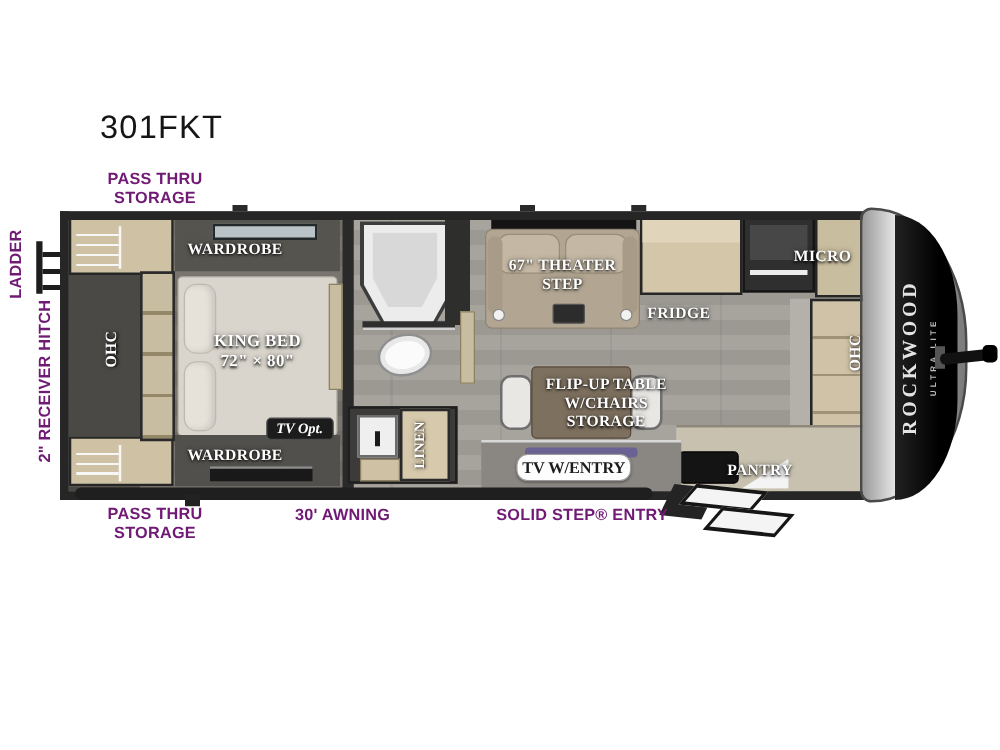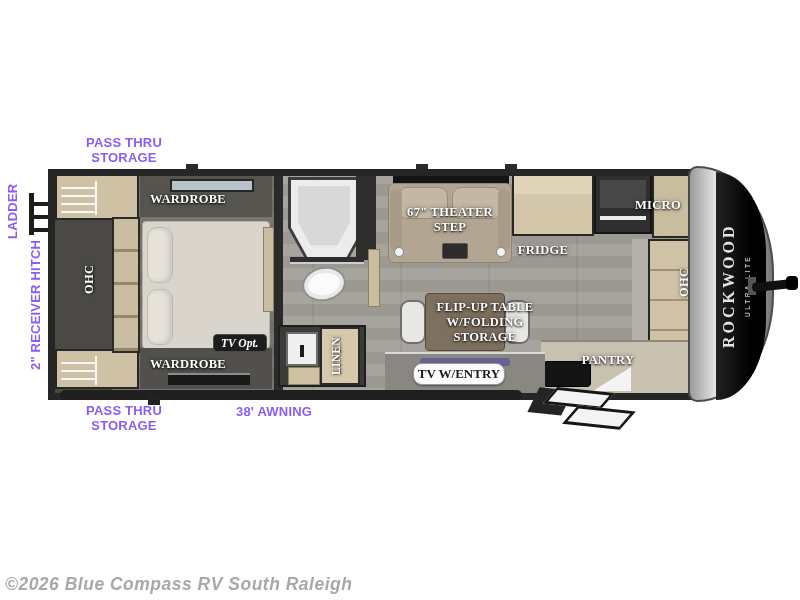--- a/index.html
+++ b/index.html
@@ -2,21 +2,21 @@
 <html><head>
 <meta charset="utf-8">
 <style>
   html,body{margin:0;padding:0;background:#fff;}
   #canvas{position:relative;width:800px;height:600px;background:#ffffff;overflow:hidden;
           font-family:"Liberation Sans",sans-serif;}
   #canvas *{box-sizing:border-box;position:absolute;}
 
   
   .title{left:80px;top:86px;font-size:26px;color:#151515;letter-spacing:1px;}
-  .elabel{color:#8b5cf6;font-weight:bold;font-size:13px;letter-spacing:.2px;line-height:1.18;}
+  .elabel{color:#701a75;font-weight:bold;font-size:13px;letter-spacing:.2px;line-height:1.18;}
   .ilabel{color:#fff;font-weight:bold;font-size:12.5px;letter-spacing:.3px;line-height:1.18;
           text-align:center;text-shadow:0 1px 2px rgba(0,0,0,.9),0 0 4px rgba(0,0,0,.55);}
   .vtext{writing-mode:vertical-rl;transform:rotate(180deg);text-align:center;}
   .watermark{left:5px;top:574px;font-size:17.5px;font-weight:bold;font-style:italic;color:#a8a8a8;letter-spacing:.5px;}
 
   
   .pt-top{left:74px;top:135px;width:100px;text-align:center;}
   .pt-bottom{left:74px;top:403px;width:100px;text-align:center;}
   .lbl-awning{left:236px;top:404px;}
   .lbl-entry{left:397px;top:404px;}
@@ -105,21 +105,21 @@
         background:repeating-linear-gradient(180deg,#cfc2a6 0 28px,#9f9276 28px 30px);}
   .inner-strip{left:584px;top:70px;width:16px;height:118px;background:#b4b1ab;}
   .lbl-fridge{left:460px;top:74px;width:70px;}
   .lbl-micro{left:579px;top:29px;width:62px;}
   .lbl-ohc-front{left:629px;top:87px;height:52px;width:16px;}
   .counter-br{left:493px;top:171px;width:155px;height:53px;background:#c8c1b0;border-top:2px solid #8f887a;}
   .tri-counter{left:545px;top:198px;width:38px;height:24px;background:#f4f4f4;
         clip-path:polygon(0 100%,100% 0,100% 100%);}
   .sink{left:455px;top:196px;width:40px;height:22px;background:#f6f6f6;border:3px solid #3a3a3a;border-radius:3px;}
   .stove{left:495px;top:192px;width:48px;height:26px;background:#141414;border-radius:4px;border:1px solid #000;}
-  .lbl-pantry{left:505px;top:184px;width:110px;}
+  .lbl-pantry{left:505px;top:200px;width:110px;}
 
   
   .chair{width:26px;height:44px;background:#e9e7e3;border:2px solid #6f6f6f;border-radius:9px;}
   .chair-l{left:352px;top:131px;} .chair-r{left:456px;top:131px;}
   .flip-table{left:377px;top:124px;width:80px;height:58px;background:#7d705f;border:1px solid #57493b;border-radius:4px;}
   .lbl-flip{left:381px;top:131px;width:112px;}
   .tv-cab{left:337px;top:183px;width:160px;height:41px;background:#8a8782;border-top:2px solid #d8d8d8;}
   .tv-strip2{left:372px;top:189px;width:90px;height:8px;background:#6a6292;border-radius:3px;}
   .tv-pill{left:365px;top:194px;width:92px;height:22px;background:#fdfdfd;border:1px solid #9a9a9a;border-radius:9px;
            color:#1c1c1c;font-weight:bold;font-size:13px;text-align:center;line-height:20px;
@@ -149,20 +149,21 @@
   .step{background:#f4f4f4;border:3px solid #161616;transform:skewX(-35deg);}
   .step-mount{left:0;top:2px;width:34px;height:26px;background:#242424;transform:skewX(-20deg);}
   .s1{left:16px;top:0;width:58px;height:18px;}
   .s2{left:38px;top:16px;width:58px;height:20px;}
 </style>
 </head>
 <body>
 
 <div id="canvas">
 
+  <div class="title">301FKT</div>
   <div class="elabel pt-top">PASS THRU STORAGE</div>
   <div class="elabel vtext lbl-ladder">LADDER</div>
   <div class="elabel vtext lbl-hitch">2" RECEIVER HITCH</div>
 
   <div class="ladder"></div>
   <div class="vent" style="left:186px;top:164px;"></div>
   <div class="vent" style="left:416px;top:164px;"></div>
   <div class="vent" style="left:505px;top:164px;"></div>
 
   <div class="body">
@@ -230,33 +231,37 @@
     <div class="chair chair-r"></div>
     <div class="flip-table"></div>
     <div class="tv-cab"></div>
     <div class="tv-strip2"></div>
 
     <div class="wall-top"></div>
     <div class="wall-bottom"></div>
     <div class="wall-left"></div>
 
     <div class="ilabel lbl-wrd-top">WARDROBE</div>
+    <div class="ilabel lbl-kingbed">
+      <div style="position:static">KING BED</div>
+      <div style="position:static">72" × 80"</div>
+    </div>
     <div class="ilabel vtext lbl-ohc-bed">OHC</div>
     <div class="tv-opt">TV Opt.</div>
     <div class="ilabel lbl-wrd-bot">WARDROBE</div>
     <div class="ilabel vtext lbl-linen">LINEN</div>
     <div class="ilabel lbl-theater">
       <div style="position:static">67" THEATER</div>
       <div style="position:static">STEP</div>
     </div>
     <div class="ilabel lbl-fridge">FRIDGE</div>
     <div class="ilabel lbl-micro">MICRO</div>
     <div class="ilabel lbl-flip">
       <div style="position:static">FLIP-UP TABLE</div>
-      <div style="position:static">W/FOLDING</div>
+      <div style="position:static">W/CHAIRS</div>
       <div style="position:static">STORAGE</div>
     </div>
     <div class="tv-pill">TV W/ENTRY</div>
     <div class="ilabel lbl-pantry">PANTRY</div>
     <div class="ilabel vtext lbl-ohc-front">OHC</div>
   </div>
 
   <div class="cap">
     <div class="cap-black"></div>
     <div class="vtext brand-name">ROCKWOOD</div>
@@ -268,16 +273,16 @@
 
   <div class="awning-bar"></div>
   <div class="foot"></div>
   <div class="step-group">
     <div class="step-mount"></div>
     <div class="step s1"></div>
     <div class="step s2"></div>
   </div>
 
   <div class="elabel pt-bottom">PASS THRU STORAGE</div>
-  <div class="elabel lbl-awning">38' AWNING</div>
-
-  <div class="watermark">©2026 Blue Compass RV South Raleigh</div>
+  <div class="elabel lbl-awning">30' AWNING</div>
+  <div class="elabel lbl-entry">SOLID STEP® ENTRY</div>
+
 </div>
 
 </body></html>

